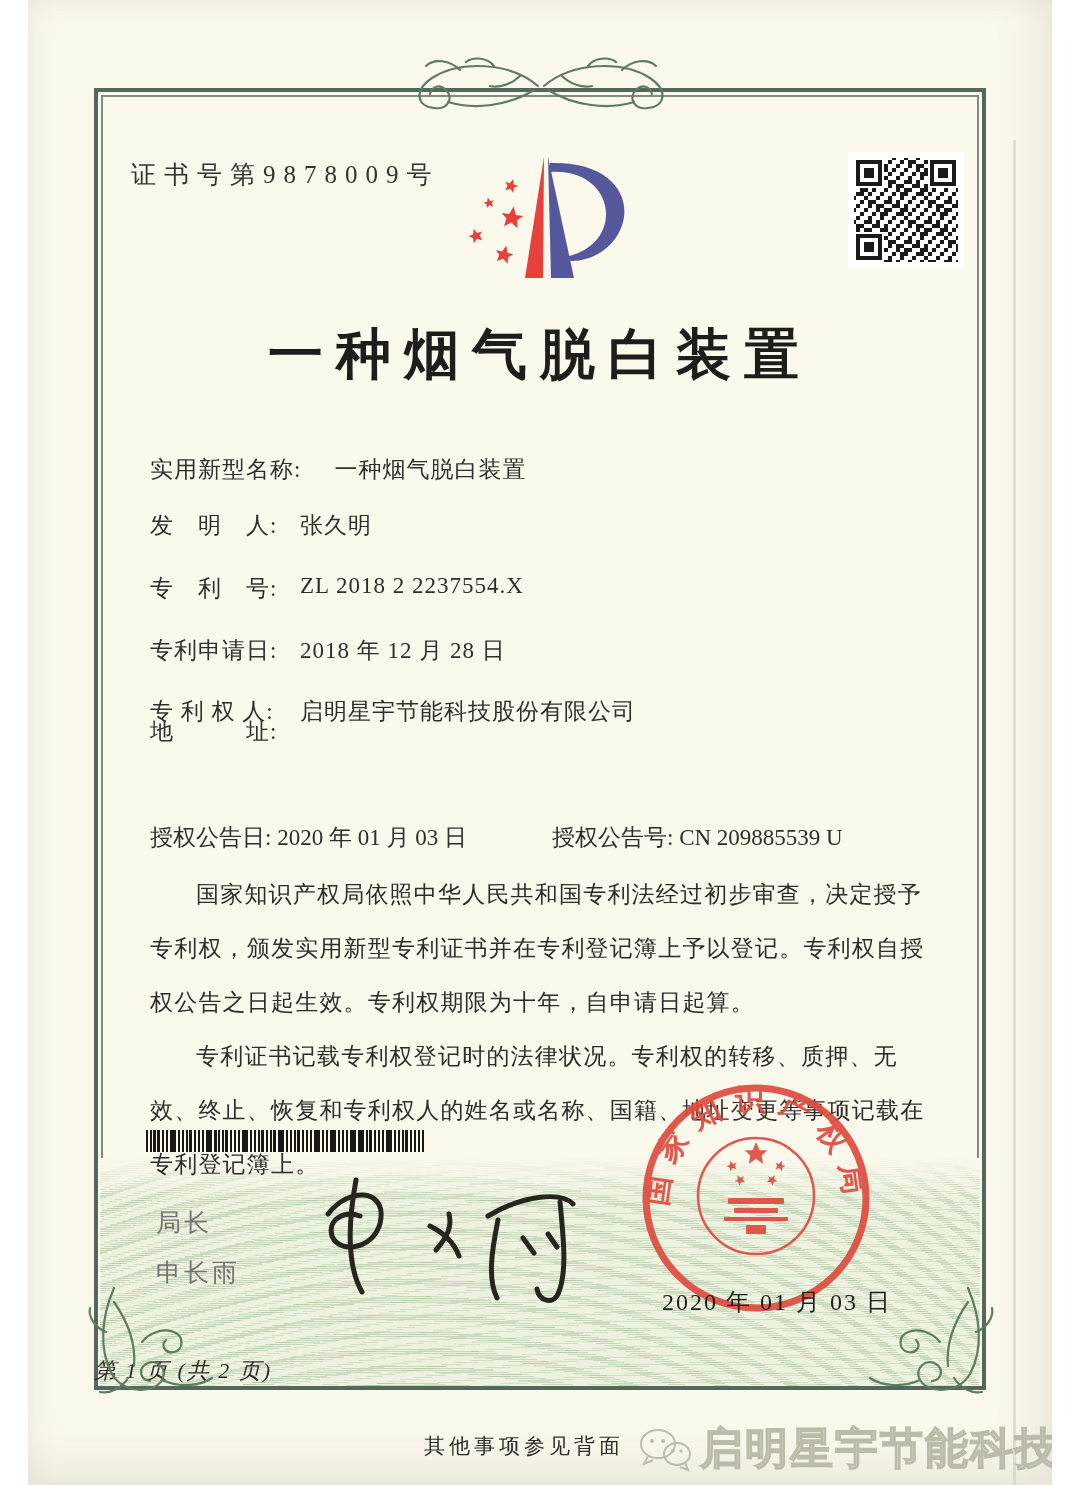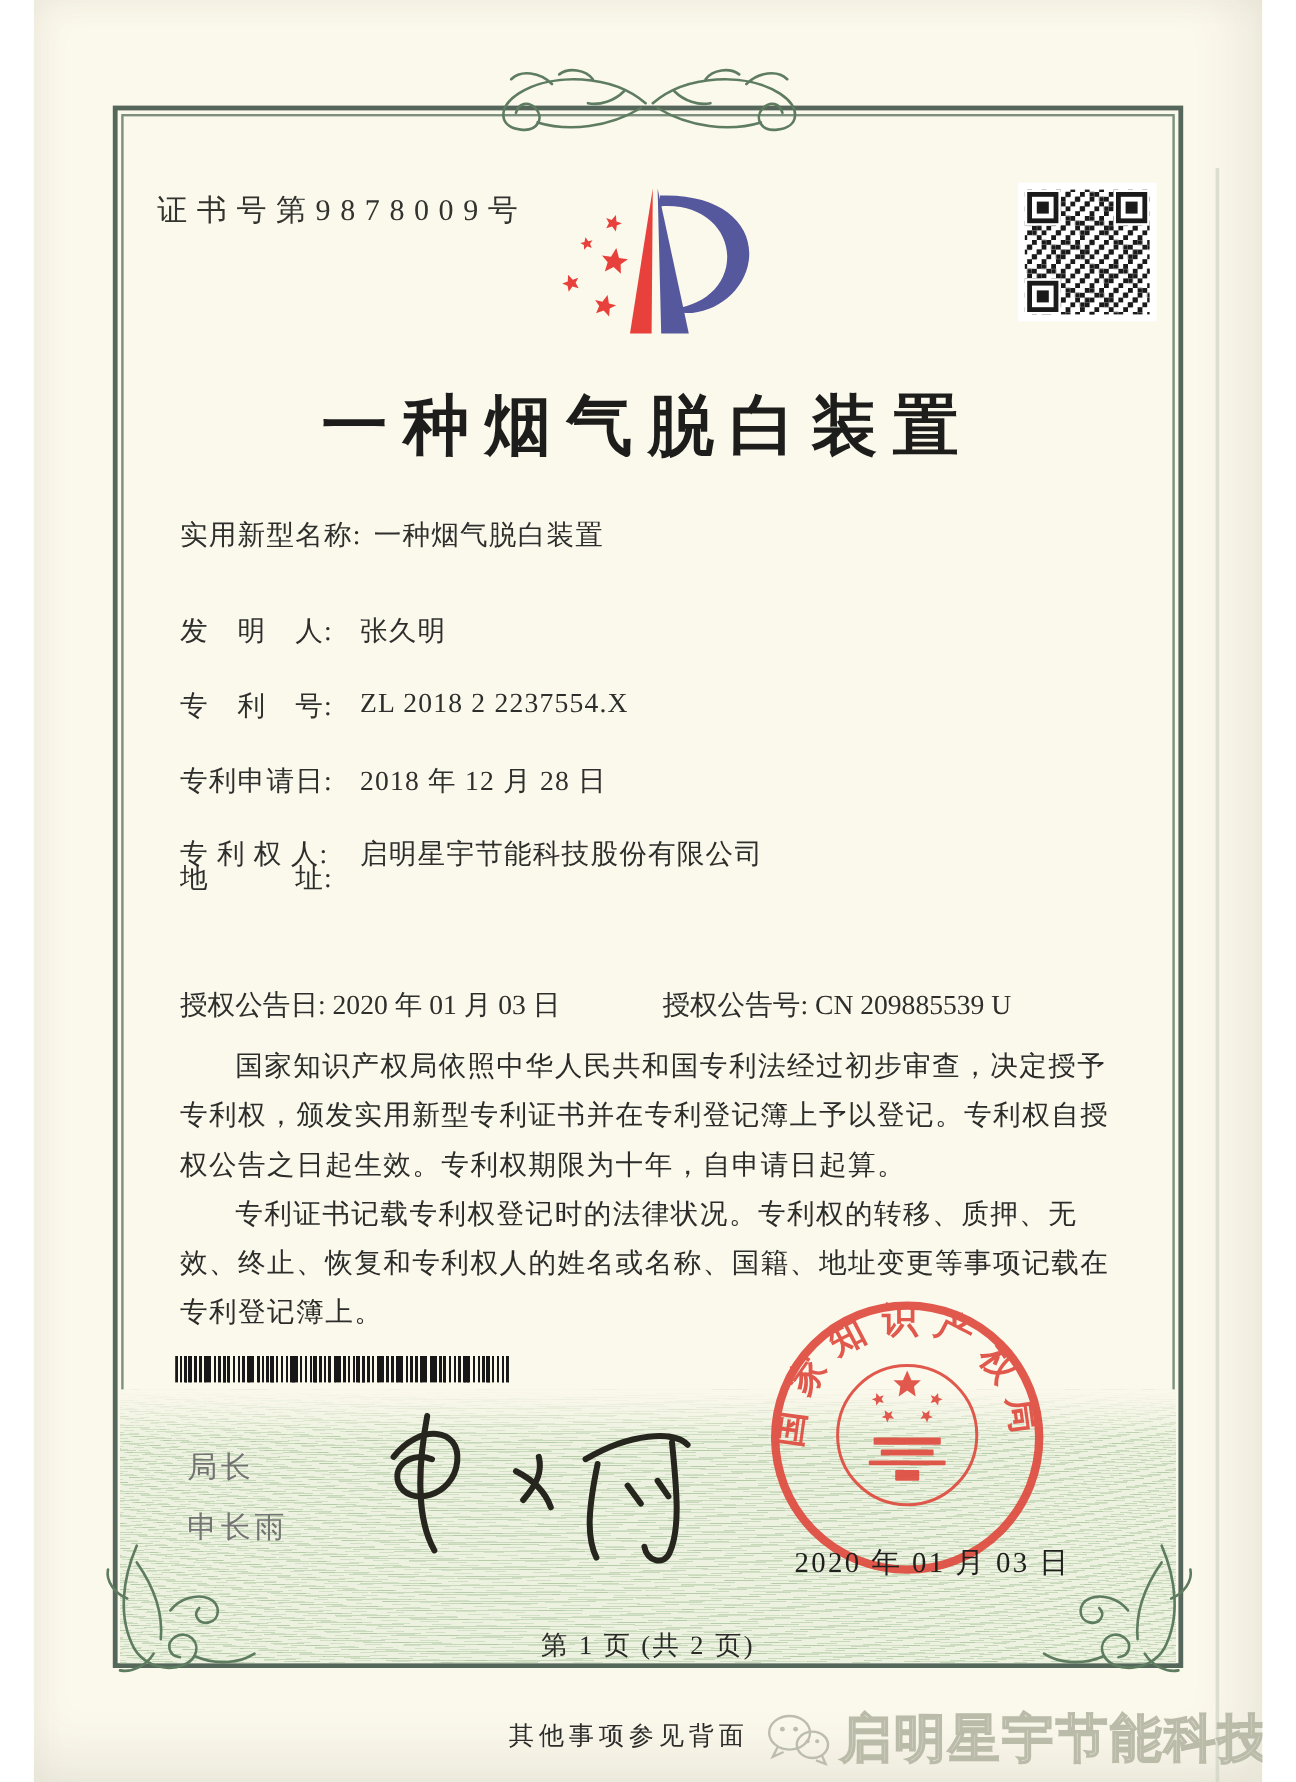--- a/index.html
+++ b/index.html
@@ -32,44 +32,44 @@
   .logo{position:absolute;left:438px;top:145px;width:170px;height:150px;}
   .qr{position:absolute;left:820px;top:152px;width:116px;height:116px;}
 
   .title{position:absolute;left:66px;top:318px;width:892px;text-align:center;
     font-size:55px;font-weight:700;letter-spacing:13px;color:#1d1d1b;}
 
   .fields{position:absolute;left:122px;top:0;width:800px;font-size:23px;z-index:2;}
   .frow{position:absolute;left:0;display:flex;align-items:flex-start;}
   .frow .lbl{flex:0 0 140px;letter-spacing:1px;white-space:nowrap;}
   .frow .val{margin-left:10px;letter-spacing:1px;}
-  .r0{top:430px;} .r1{top:510px;} .r2{top:573px;} .r3{top:635px;} .r4{top:696px;} .r5{top:716px;}
+  .r0{top:454px;gap:23px;} .r1{top:510px;} .r2{top:573px;} .r3{top:635px;} .r4{top:696px;} .r5{top:716px;}
   .r5 .val{width:640px;line-height:35px;}
   .grant{position:absolute;left:0;top:822px;width:800px;}
   .grant .pair{white-space:nowrap;}
   .grant .right{position:absolute;left:402px;top:0;}
 
-  .paras{position:absolute;left:122px;top:868px;width:786px;font-size:23px;line-height:41px;letter-spacing:1.2px;color:#2c2c2a;z-index:2;}
+  .paras{position:absolute;left:122px;top:868px;width:786px;font-size:23px;line-height:54px;letter-spacing:1.2px;color:#2c2c2a;z-index:2;}
   .paras p{margin:0;text-indent:2em;}
 
   .barcode{position:absolute;left:118px;top:1130px;width:278px;height:22px;z-index:2;
     background-image:
       repeating-linear-gradient(90deg,#171717 0 2px,rgba(0,0,0,0) 2px 4px),
       repeating-linear-gradient(90deg,rgba(0,0,0,0) 0 7px,#171717 7px 10px,rgba(0,0,0,0) 10px 18px),
       repeating-linear-gradient(90deg,rgba(0,0,0,0) 0 11px,#171717 11px 13px,rgba(0,0,0,0) 13px 29px);
   }
 
   .officer{position:absolute;left:128px;top:1206px;z-index:3;font-size:25px;letter-spacing:3px;color:#737373;}
   .officer div{margin-bottom:17px;}
   .signature{position:absolute;left:282px;top:1158px;width:270px;height:148px;z-index:3;}
 
   .seal{position:absolute;left:608px;top:1078px;width:240px;height:240px;z-index:4;opacity:.92;}
   .seal-date{position:absolute;left:634px;top:1286px;z-index:5;font-size:24px;letter-spacing:2px;color:#1f1f1d;white-space:nowrap;}
 
-  .page-indicator{position:absolute;left:66px;top:1356px;width:892px;text-align:center;font-size:22px;letter-spacing:2px;z-index:5;color:#2a2a28;}
+  .page-indicator{position:absolute;left:66px;top:1356px;width:892px;font-size:22px;letter-spacing:2px;z-index:5;color:#2a2a28;font-style:italic;}
 
   .footer{position:absolute;left:0;top:1420px;width:1080px;height:60px;font-family:Liberation Serif, serif;}
   .footer-note{position:absolute;left:396px;top:12px;font-size:21px;letter-spacing:4px;color:#2c2c2a;}
   .watermark{position:absolute;left:608px;top:0;display:flex;align-items:center;}
   .wm-text{font-size:43px;font-weight:700;letter-spacing:2px;color:rgba(168,168,150,.22);
     -webkit-text-stroke:1.3px #babba9;margin-left:6px;white-space:nowrap;}
 
   .ornament-top{position:absolute;left:362px;top:56px;width:302px;height:56px;z-index:6;}
   .ornament-corner{position:absolute;width:132px;height:118px;z-index:6;}
   .oc-left{left:56px;top:1282px;}

